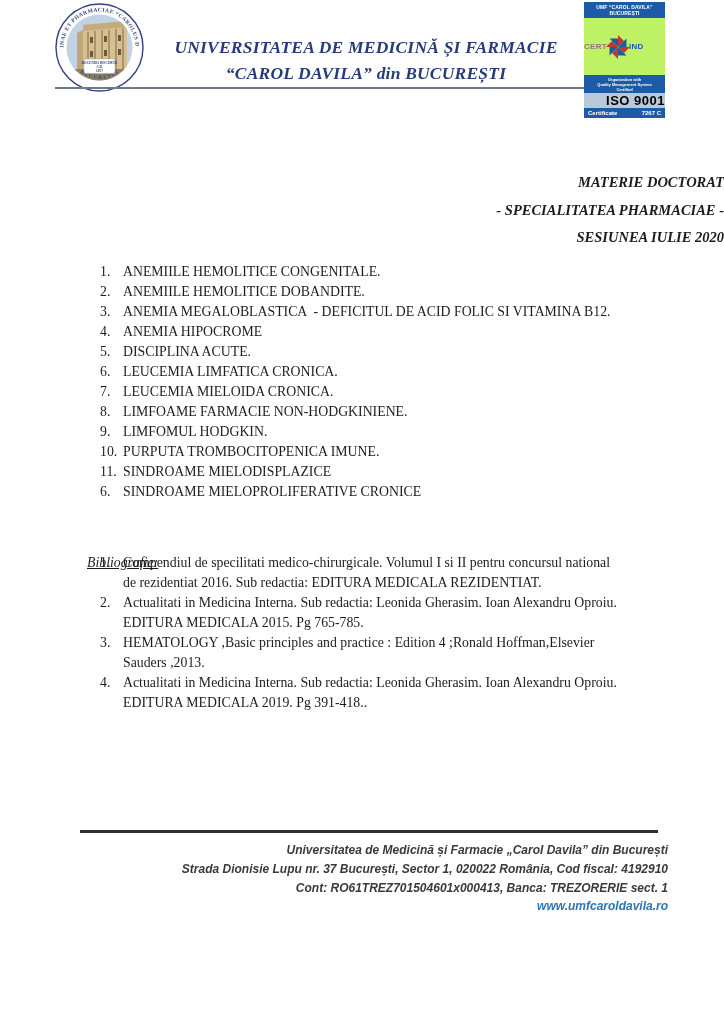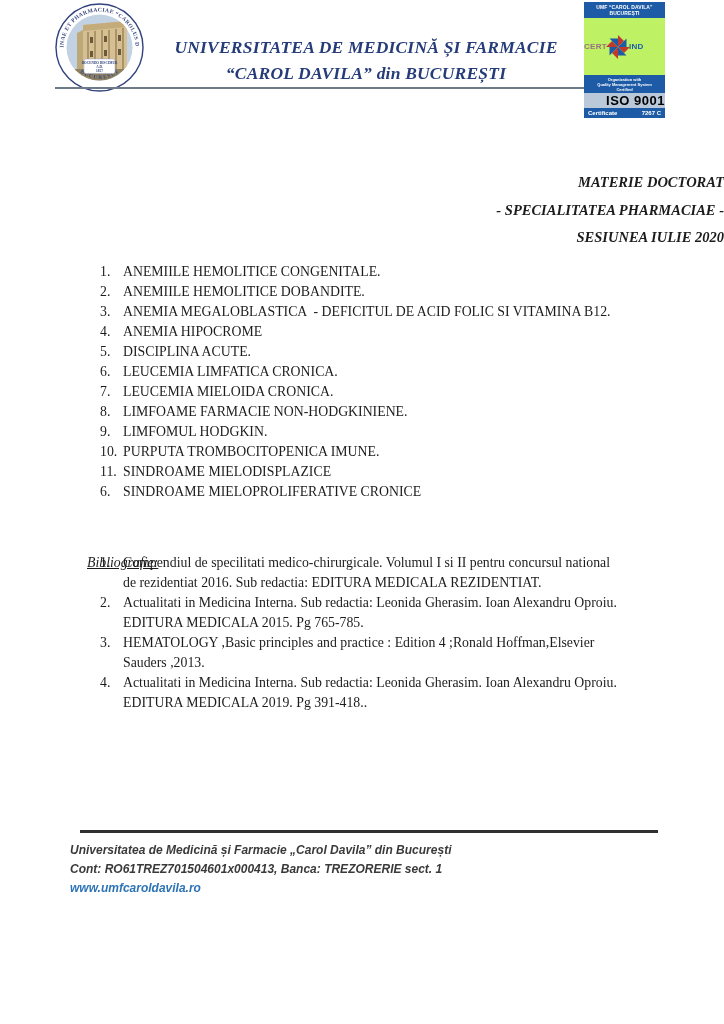--- a/index.html
+++ b/index.html
@@ -62,21 +62,21 @@
   .bib-heading {
     position:absolute; left:87px; top:555px;
     font-style:italic; font-weight:normal; font-size:13.8px; text-decoration:underline;
   }
   .bib-list { position:absolute; left:100px; top:553px; width:523px; font-size:13.8px; }
   .bib-list .row { line-height:20px; }
 
   
   .footer-rule { position:absolute; left:80px; top:830px; width:578px; height:2.5px; background:#2f2f2f; }
   .footer {
-    position:absolute; left:70px; top:841px; width:598px; text-align:left;
+    position:absolute; left:70px; top:841px; width:598px; text-align:right;
     font-family:"Liberation Sans", sans-serif; font-style:italic; font-weight:bold;
     font-size:12px; line-height:18.8px; color:#3a3a3a;
   }
   .footer a { color:#2e74b5; text-decoration:none;margin-top:40px; }
 </style>
 </head>
 <body>
 
 <div class="page">
 
@@ -270,17 +270,18 @@
 
       <div class="row">
         <span class="row-num">4.</span>
         <span class="row-text">Actualitati in Medicina Interna. Sub redactia: Leonida Gherasim. Ioan Alexandru Oproiu. EDITURA MEDICALA 2019. Pg 391-418..</span>
       </div>
     </div>
 
   <div class="footer-rule"></div>
   <div class="footer">
     <div>Universitatea de Medicină și Farmacie „Carol Davila” din București</div>
+    <div>Strada Dionisie Lupu nr. 37 București, Sector 1, 020022 România, Cod fiscal: 4192910</div>
     <div>Cont: RO61TREZ701504601x000413, Banca: TREZORERIE sect. 1</div>
     <div><a href="#">www.umfcaroldavila.ro</a></div>
   </div>
 
 </div>
 
 </body></html>

